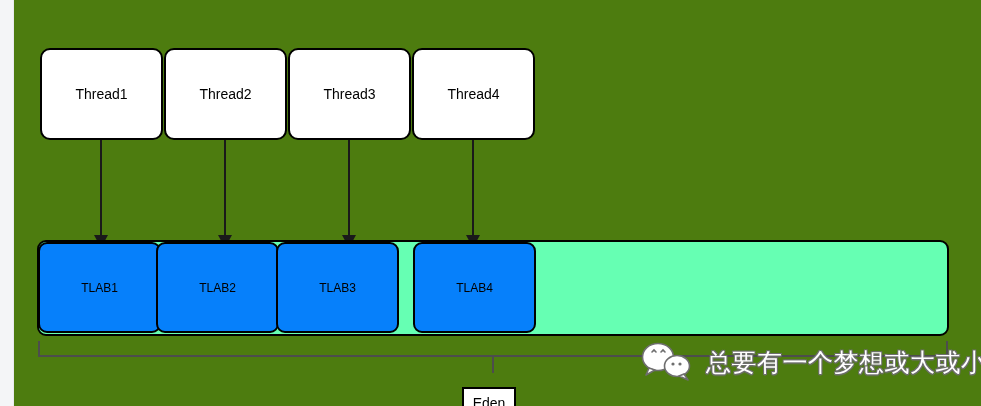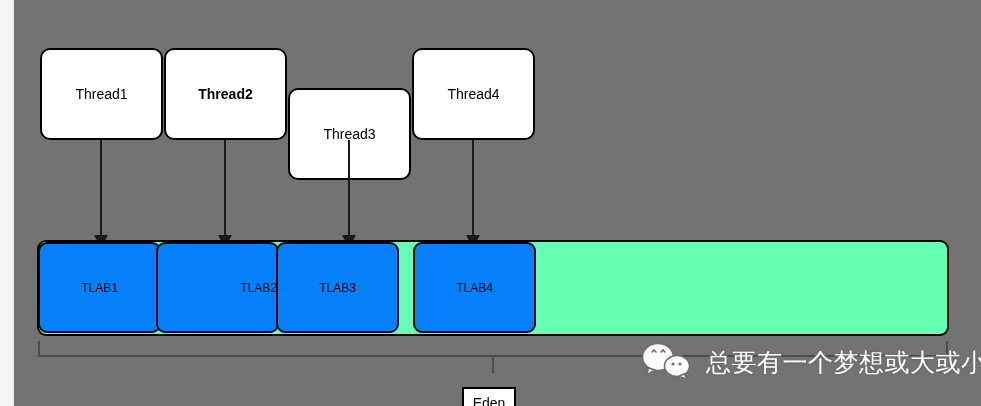--- a/index.html
+++ b/index.html
@@ -1,35 +1,35 @@
 <!DOCTYPE html>
 <html style="--tlab-fill: #0680fb; --eden-fill: #66ffb3; --box-border: #000000; --bracket-line: #4d4d4d; --page-margin: #f4f5f7;"><head>
 <meta charset="utf-8">
 <style>
   html,body{margin:0;padding:0;}
   body{
     width:981px;height:406px;overflow:hidden;background:#ffffff;
     font-family:"Liberation Sans",sans-serif;color:#000;
     position:relative;
   }
-  .canvas{position:absolute;inset:0;background:#737373;}
+  .canvas{position:absolute;inset:0;background:#4d7c0f;}
   .left-strip{
     position:absolute;left:0;top:0;width:13px;height:406px;
     background:var(--page-margin,#f4f5f7);border-right:1px solid #e9eaee;
   }
   
   .thread-box{
     position:absolute;top:48px;width:119px;height:88px;
     background:#ffffff;border:2px solid var(--box-border,#000);border-radius:10px;
     display:flex;align-items:center;justify-content:center;
     font-size:14px;
   }
   .threads-row .thread-box:nth-child(1){left:40px;}
-  .threads-row .thread-box:nth-child(2){left:164px;font-weight:bold;}
-  .threads-row .thread-box:nth-child(3){left:288px;margin-top:40px;}
+  .threads-row .thread-box:nth-child(2){left:164px;}
+  .threads-row .thread-box:nth-child(3){left:288px;}
   .threads-row .thread-box:nth-child(4){left:412px;text-align:right;}
   
   .arrow{
     position:absolute;top:140px;width:14px;
     display:flex;flex-direction:column;align-items:center;
   }
   .arrows-row .arrow:nth-child(1){left:94px;}
   .arrows-row .arrow:nth-child(2){left:218px;}
   .arrows-row .arrow:nth-child(3){left:342px;}
   .arrows-row .arrow:nth-child(4){left:466px;}
@@ -47,21 +47,21 @@
   }
   
   .tlab-box{
     position:absolute;top:242px;width:119px;height:87px;
     background:var(--tlab-fill,#0680fb);
     border:2px solid var(--box-border,#000);border-radius:9px;
     display:flex;align-items:center;justify-content:center;
     font-size:12px;color:#000;
   }
   .tlabs-row .tlab-box:nth-child(1){left:38px;}
-  .tlabs-row .tlab-box:nth-child(2){left:156px;justify-content:flex-end;}
+  .tlabs-row .tlab-box:nth-child(2){left:156px;}
   .tlabs-row .tlab-box:nth-child(3){left:276px;}
   .tlabs-row .tlab-box:nth-child(4){left:413px;}
   
   .bracket-h{position:absolute;left:38px;top:355px;width:910px;height:0;border-top:2px solid #4d4d4d;}
   .bracket-tick-left{position:absolute;left:38px;top:341px;height:15px;width:0;border-left:2px solid #4d4d4d;}
   .bracket-tick-right{position:absolute;left:946px;top:341px;height:15px;width:0;border-left:2px solid #4d4d4d;}
   .bracket-tick-center{position:absolute;left:492px;top:356px;height:17px;width:0;border-left:2px solid #4d4d4d;}
   
   .eden-label{
     position:absolute;left:462px;top:387px;width:50px;height:27px;

